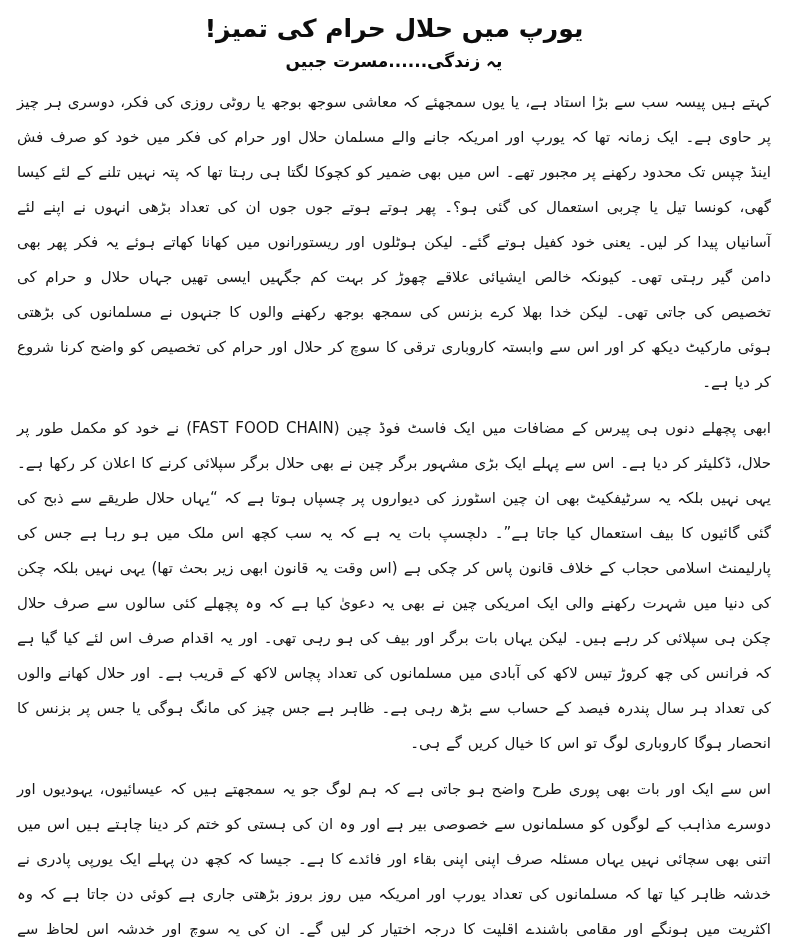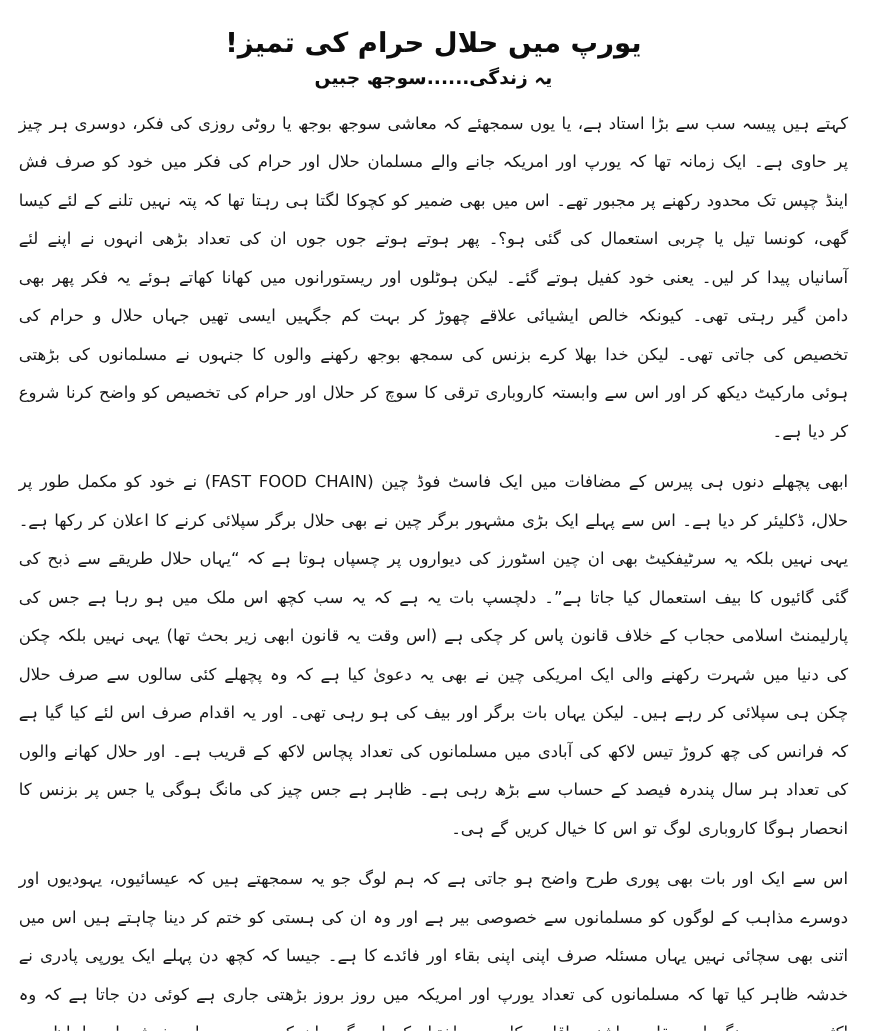--- a/index.html
+++ b/index.html
@@ -10,21 +10,21 @@
   body {
     width: 800px;
     height: 937px;
     overflow: hidden;
     font-family: "DejaVu Sans", sans-serif;
     color: #141414;
   }
   .page {
     width: 788px;
     height: 921px;
-    padding: 20px 6px;
+    padding: 10px 6px;
     direction: rtl;
     box-sizing: border-box;
   }
   .article-title {
     text-align: center;
     font-family: "DejaVu Sans", sans-serif;
     font-weight: bold;
     font-size: 25px;
     line-height: 1.35;
     margin: 2px 0 4px 0;
@@ -50,20 +50,20 @@
   .article-body p.final {
     text-align-last: center;
   }
 </style>
 </head>
 <body>
 
 <div class="page">
   <h1 class="article-title">یورپ میں حلال حرام کی تمیز!</h1>
 
-  <div class="article-byline">یہ زندگی......سوجھ جبیں</div>
+  <div class="article-byline">یہ زندگی......مسرت جبیں</div>
 
   <div class="article-body">
     <p>کہتے ہیں پیسہ سب سے بڑا استاد ہے، یا یوں سمجھئے کہ معاشی سوجھ بوجھ یا روٹی روزی کی فکر، دوسری ہر چیز پر حاوی ہے۔ ایک زمانہ تھا کہ یورپ اور امریکہ جانے والے مسلمان حلال اور حرام کی فکر میں خود کو صرف فش اینڈ چپس تک محدود رکھنے پر مجبور تھے۔ اس میں بھی ضمیر کو کچوکا لگتا ہی رہتا تھا کہ پتہ نہیں تلنے کے لئے کیسا گھی، کونسا تیل یا چربی استعمال کی گئی ہو؟۔ پھر ہوتے ہوتے جوں جوں ان کی تعداد بڑھی انہوں نے اپنے لئے آسانیاں پیدا کر لیں۔ یعنی خود کفیل ہوتے گئے۔ لیکن ہوٹلوں اور ریستورانوں میں کھانا کھاتے ہوئے یہ فکر پھر بھی دامن گیر رہتی تھی۔ کیونکہ خالص ایشیائی علاقے چھوڑ کر بہت کم جگہیں ایسی تھیں جہاں حلال و حرام کی تخصیص کی جاتی تھی۔ لیکن خدا بھلا کرے بزنس کی سمجھ بوجھ رکھنے والوں کا جنہوں نے مسلمانوں کی بڑھتی ہوئی مارکیٹ دیکھ کر اور اس سے وابستہ کاروباری ترقی کا سوچ کر حلال اور حرام کی تخصیص کو واضح کرنا شروع کر دیا ہے۔</p>
     <p>ابھی پچھلے دنوں ہی پیرس کے مضافات میں ایک فاسٹ فوڈ چین (FAST FOOD CHAIN) نے خود کو مکمل طور پر حلال، ڈکلیئر کر دیا ہے۔ اس سے پہلے ایک بڑی مشہور برگر چین نے بھی حلال برگر سپلائی کرنے کا اعلان کر رکھا ہے۔ یہی نہیں بلکہ یہ سرٹیفکیٹ بھی ان چین اسٹورز کی دیواروں پر چسپاں ہوتا ہے کہ “یہاں حلال طریقے سے ذبح کی گئی گائیوں کا بیف استعمال کیا جاتا ہے”۔ دلچسپ بات یہ ہے کہ یہ سب کچھ اس ملک میں ہو رہا ہے جس کی پارلیمنٹ اسلامی حجاب کے خلاف قانون پاس کر چکی ہے (اس وقت یہ قانون ابھی زیر بحث تھا) یہی نہیں بلکہ چکن کی دنیا میں شہرت رکھنے والی ایک امریکی چین نے بھی یہ دعویٰ کیا ہے کہ وہ پچھلے کئی سالوں سے صرف حلال چکن ہی سپلائی کر رہے ہیں۔ لیکن یہاں بات برگر اور بیف کی ہو رہی تھی۔ اور یہ اقدام صرف اس لئے کیا گیا ہے کہ فرانس کی چھ کروڑ تیس لاکھ کی آبادی میں مسلمانوں کی تعداد پچاس لاکھ کے قریب ہے۔ اور حلال کھانے والوں کی تعداد ہر سال پندرہ فیصد کے حساب سے بڑھ رہی ہے۔ ظاہر ہے جس چیز کی مانگ ہوگی یا جس پر بزنس کا انحصار ہوگا کاروباری لوگ تو اس کا خیال کریں گے ہی۔</p>
     <p class="final">اس سے ایک اور بات بھی پوری طرح واضح ہو جاتی ہے کہ ہم لوگ جو یہ سمجھتے ہیں کہ عیسائیوں، یہودیوں اور دوسرے مذاہب کے لوگوں کو مسلمانوں سے خصوصی بیر ہے اور وہ ان کی ہستی کو ختم کر دینا چاہتے ہیں اس میں اتنی بھی سچائی نہیں یہاں مسئلہ صرف اپنی اپنی بقاء اور فائدے کا ہے۔ جیسا کہ کچھ دن پہلے ایک یورپی پادری نے خدشہ ظاہر کیا تھا کہ مسلمانوں کی تعداد یورپ اور امریکہ میں روز بروز بڑھتی جاری ہے کوئی دن جاتا ہے کہ وہ اکثریت میں ہونگے اور مقامی باشندے اقلیت کا درجہ اختیار کر لیں گے۔ ان کی یہ سوچ اور خدشہ اس لحاظ سے درست ہے کہ باقی ساری اقوام تو ترقی کی دوڑ میں آگے بڑھنے کے لئے آبادی کو کنٹرول میں رکھنے پر مصر ہیں۔ لیکن خیر سے مسلمان شاید اپنی تعداد کو ہی اپنی طاقت سمجھ کر بچے پیدا کئے جاتے ہیں۔ اس ہولناک سیلاب کی تباہ کاریوں میں بھی آپ نے دیکھا ہوگا کہ جہاں چار بڑے لوگ ہوتے تھے وہاں کم از کم چودہ پندرہ بچے ان کے ہمراہ ہوتے تھے۔ یہی طریقہ یورپ، امریکہ اور دوسرے ملکوں میں جاری رہتا ہوگا۔ لیکن جہاں معاشی اور تجارتی فائدے کی بات آئے، وہاں مذہب اور ملک ثانوی حیثیت اختیار کر لیتے ہیں۔ یہ بات صرف ترقی یافتہ ملک ہی سمجھ سکتے ہیں کہ یہی وجہ ہے کہ وہ اپنے فائدے میں ان دونوں پہلوؤں کو گھسنے کی اجازت نہیں دیتے۔ حجاب پر پابندی میں ان کے کسی معاشی پہلو پر زد نہیں پڑتی تھی۔ لیکن جہاں تجارت اور پیسہ آ جائے وہاں تو ہر چیز جائز اور قبول ہے۔ یہاں تو بات صرف حلال گوشت کی تھی جو یوں بھی صحت کے اعتبار سے بھی ہر لحاظ سے بہتر ہے۔</p>
   </div>
 </div>
 
 </body></html>

